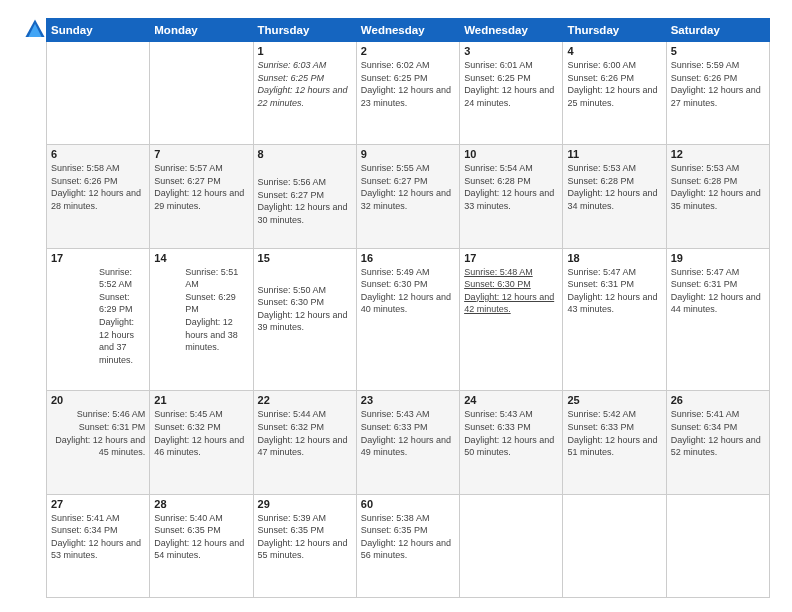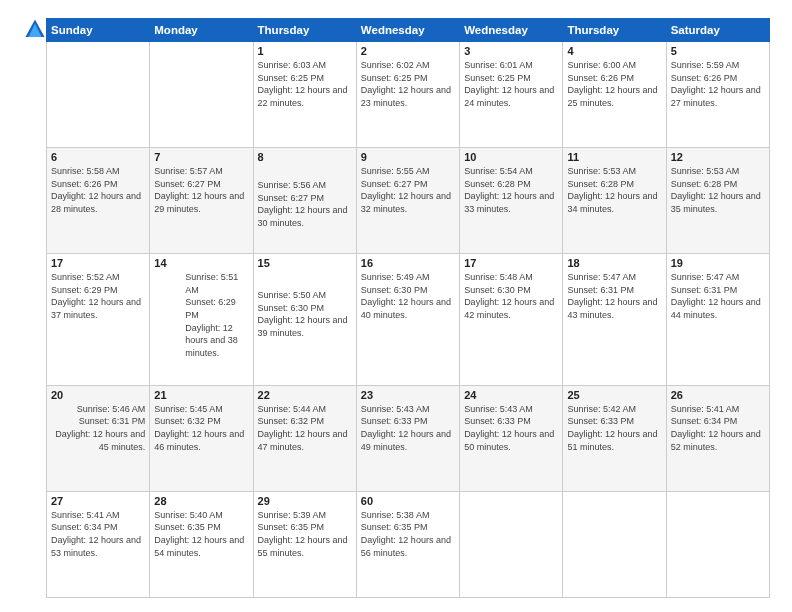--- a/index.html
+++ b/index.html
@@ -126,21 +126,21 @@
           <th>Thursday</th>
           <th>Saturday</th>
         </tr>
     </thead>
     <tbody id="calendar-body">
         <tr>
           <td class="empty"></td>
           <td class="empty"></td>
           <td>
             <span class="day-num">1</span>
-            <div class="day-info" style="white-space: pre-line;">Sunrise: 6:03 AM
+            <div class="day-info" style="white-space: pre-line; font-style: italic;">Sunrise: 6:03 AM
 Sunset: 6:25 PM
 Daylight: 12 hours and 22 minutes.</div>
           </td>
           <td>
             <span class="day-num">2</span>
             <div class="day-info" style="white-space: pre-line;">Sunrise: 6:02 AM
 Sunset: 6:25 PM
 Daylight: 12 hours and 23 minutes.</div>
           </td>
           <td>
@@ -202,21 +202,21 @@
           <td>
             <span class="day-num">12</span>
             <div class="day-info" style="white-space: pre-line;">Sunrise: 5:53 AM
 Sunset: 6:28 PM
 Daylight: 12 hours and 35 minutes.</div>
           </td>
         </tr>
         <tr>
           <td>
             <span class="day-num">17</span>
-            <div class="day-info" style="white-space: pre-line;">Sunrise: 5:52 AM
+            <div class="day-info" style="white-space: pre-line; margin-left: 48px;">Sunrise: 5:52 AM
 Sunset: 6:29 PM
 Daylight: 12 hours and 37 minutes.</div>
           </td>
           <td>
             <span class="day-num">14</span>
             <div class="day-info" style="white-space: pre-line; margin-left: 31px;">Sunrise: 5:51 AM
 Sunset: 6:29 PM
 Daylight: 12 hours and 38 minutes.</div>
           </td>
           <td>
@@ -226,21 +226,21 @@
 Daylight: 12 hours and 39 minutes.</div>
           </td>
           <td>
             <span class="day-num">16</span>
             <div class="day-info" style="white-space: pre-line;">Sunrise: 5:49 AM
 Sunset: 6:30 PM
 Daylight: 12 hours and 40 minutes.</div>
           </td>
           <td>
             <span class="day-num">17</span>
-            <div class="day-info" style="white-space: pre-line;">Sunrise: 5:48 AM
+            <div class="day-info" style="white-space: pre-line; text-decoration: underline;">Sunrise: 5:48 AM
 Sunset: 6:30 PM
 Daylight: 12 hours and 42 minutes.</div>
           </td>
           <td>
             <span class="day-num">18</span>
             <div class="day-info" style="white-space: pre-line;">Sunrise: 5:47 AM
 Sunset: 6:31 PM
 Daylight: 12 hours and 43 minutes.</div>
           </td>
           <td>

